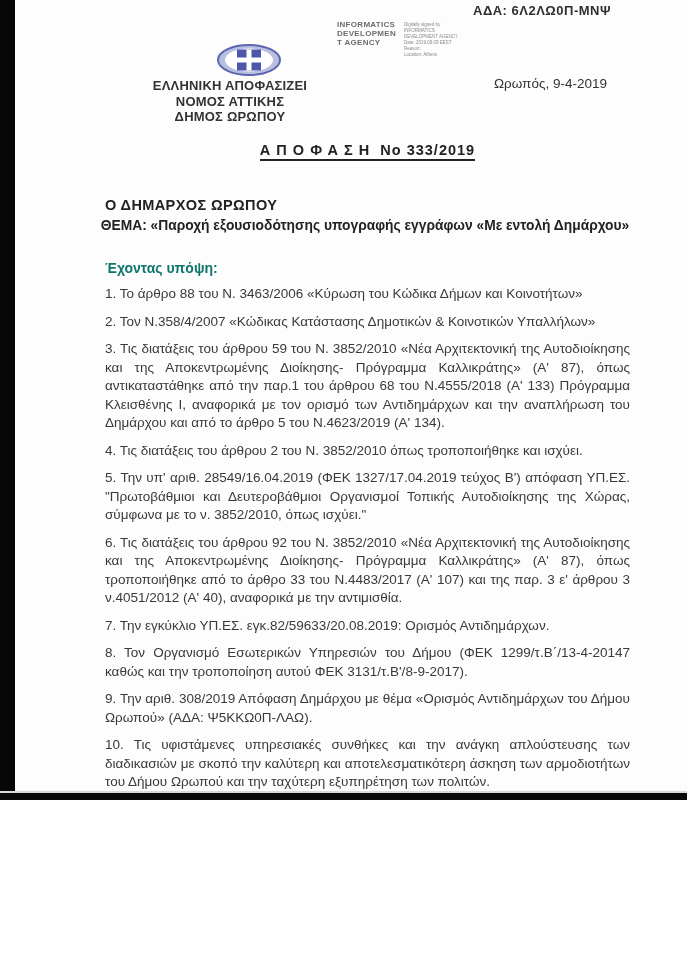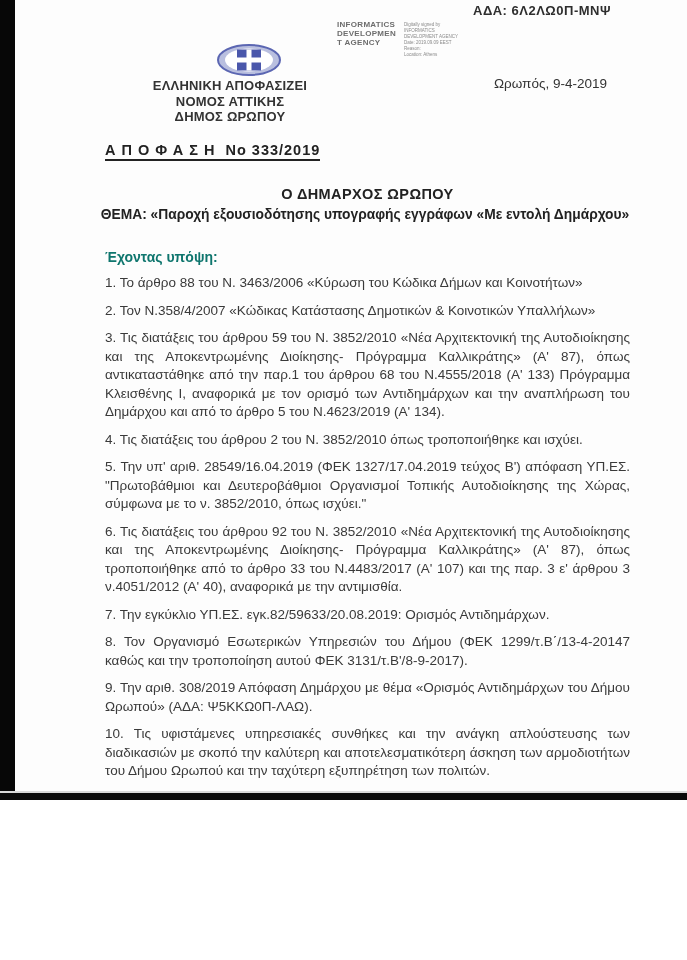--- a/index.html
+++ b/index.html
@@ -44,31 +44,31 @@
     line-height: 15.5px; letter-spacing: 0.2px;
   }
   .place-date {
     position: absolute; left: 494px; top: 76px;
     font-size: 13.5px; color: #333333; white-space: nowrap;
   }
   .content {
     position: absolute; left: 105px; top: 141px;
     width: 525px;
   }
-  .title-row { }
+  .title-row { text-align: center; }
   .title {
     display: inline-block;
     font-size: 14.5px; font-weight: 700; color: #222222;
     letter-spacing: 1px;
     border-bottom: 2px solid #222222;
     padding-bottom: 1px;
     white-space: pre;
   }
   .subtitle {
-    margin-top: 25px; text-align: center;
+    margin-top: 36px; text-align: left;
     font-size: 14.5px; font-weight: 700; color: #222222;
     letter-spacing: 0.4px;
   }
   .subject {
     margin-top: 5px; text-align: center;
     font-size: 13.8px; font-weight: 700; color: #222222;
     margin-left: -10px; margin-right: -5px;
   }
   .having {
     margin-top: 27px;

